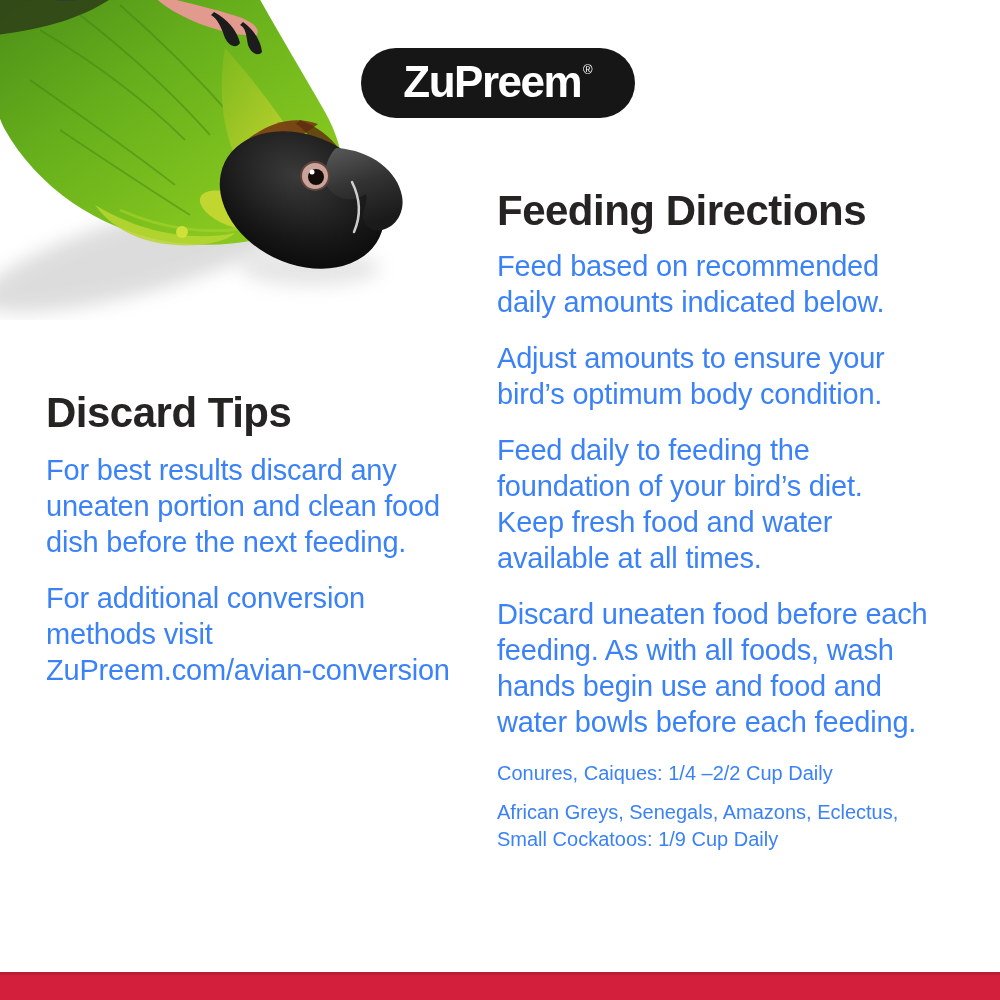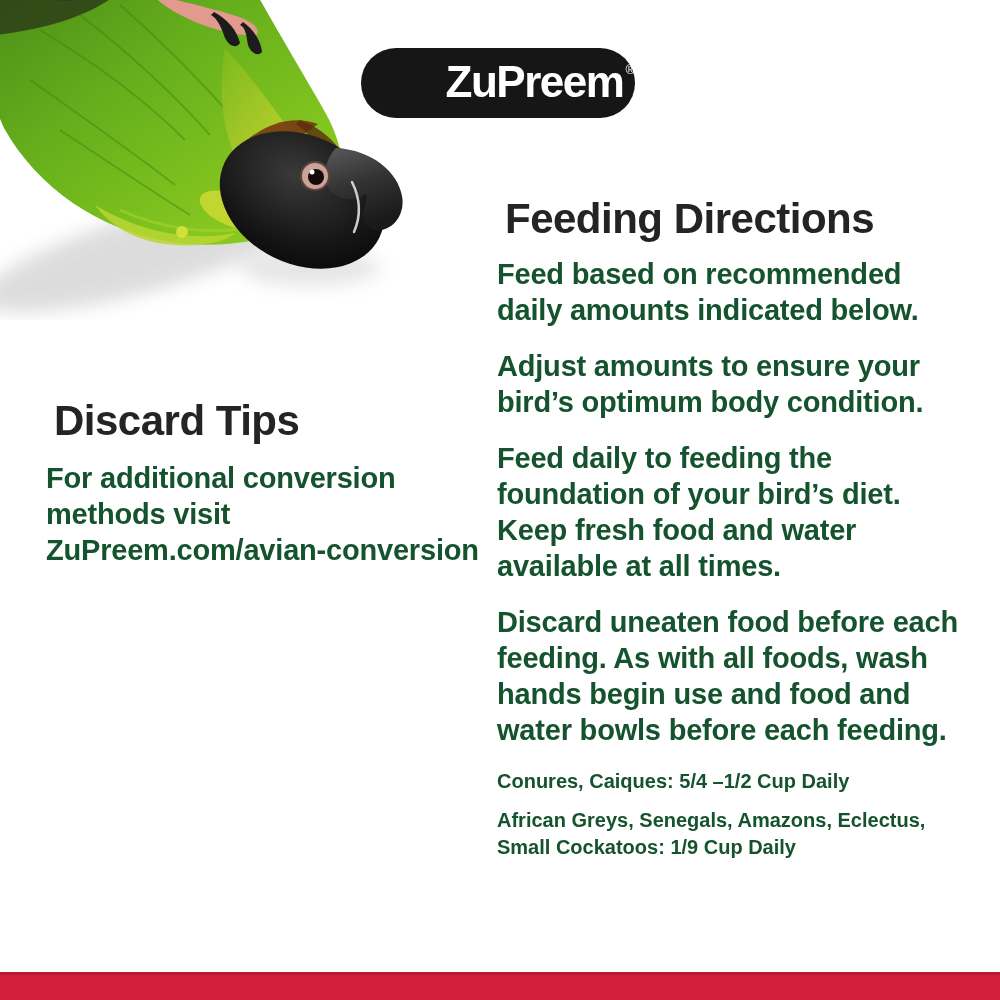--- a/index.html
+++ b/index.html
@@ -4,36 +4,36 @@
 <style>
   html,body{margin:0;padding:0;background:#fff;}
   .canvas{
     position:relative;width:1000px;height:1000px;background:#ffffff;
     overflow:hidden;font-family:"Liberation Sans",sans-serif;
   }
   .parrot{position:absolute;left:0;top:0;}
   .logo{
     position:absolute;left:361px;top:48px;width:274px;height:70px;
     background:#161616;border-radius:36px;
-    display:flex;align-items:center;justify-content:flex-end;
+    display:flex;align-items:center;justify-content:center;
   }
   .logo-text{
     color:#ffffff;font-weight:700;font-size:44px;letter-spacing:-1.5px;
     line-height:1;transform:translateY(-1px);
   }
   .logo-reg{
     color:#ffffff;font-size:13px;font-weight:400;
     align-self:flex-start;margin-top:14px;margin-left:2px;
   }
   h2{
-    margin:8px;font-size:42px;font-weight:700;color:#262323;
+    margin:0;font-size:42px;font-weight:700;color:#262323;
     letter-spacing:-0.5px;line-height:46px;
   }
   .para{
-    margin:0 0 20px 0;font-size:29px;font-weight:700;color:#14532d;
+    margin:0 0 20px 0;font-size:29px;font-weight:400;color:#3b82f6;
     line-height:36px;white-space:pre-line;letter-spacing:-0.2px;
   }
   .para.small{
     font-size:20px;line-height:27px;margin-bottom:12px;letter-spacing:0;
   }
   .col-left{position:absolute;left:46px;top:390px;width:440px;}
   .col-left h2{margin-bottom:16px;}
   .col-right{position:absolute;left:497px;top:188px;width:470px;}
   .col-right h2{margin-bottom:14px;}
   .red-bar{
@@ -129,38 +129,41 @@
     </g>
   </svg>
 
   <div class="logo">
     <span class="logo-text">ZuPreem</span>
     <span class="logo-reg">®</span>
   </div>
 
   <section class="col-left">
     <h2>Discard Tips</h2>
+    <p class="para">For best results discard any
+uneaten portion and clean food
+dish before the next feeding.</p>
     <p class="para">For additional conversion
 methods visit
 ZuPreem.com/avian-conversion</p>
   </section>
 
   <section class="col-right">
     <h2>Feeding Directions</h2>
     <p class="para">Feed based on recommended
 daily amounts indicated below.</p>
     <p class="para">Adjust amounts to ensure your
 bird’s optimum body condition.</p>
     <p class="para">Feed daily to feeding the
 foundation of your bird’s diet.
 Keep fresh food and water
 available at all times.</p>
     <p class="para">Discard uneaten food before each
 feeding. As with all foods, wash
 hands begin use and food and
 water bowls before each feeding.</p>
-    <p class="para small">Conures, Caiques: 5/4 –1/2 Cup Daily</p>
+    <p class="para small">Conures, Caiques: 1/4 –2/2 Cup Daily</p>
     <p class="para small">African Greys, Senegals, Amazons, Eclectus,
 Small Cockatoos: 1/9 Cup Daily</p>
   </section>
 
   <div class="red-bar"></div>
 </div>
 
 </body></html>

